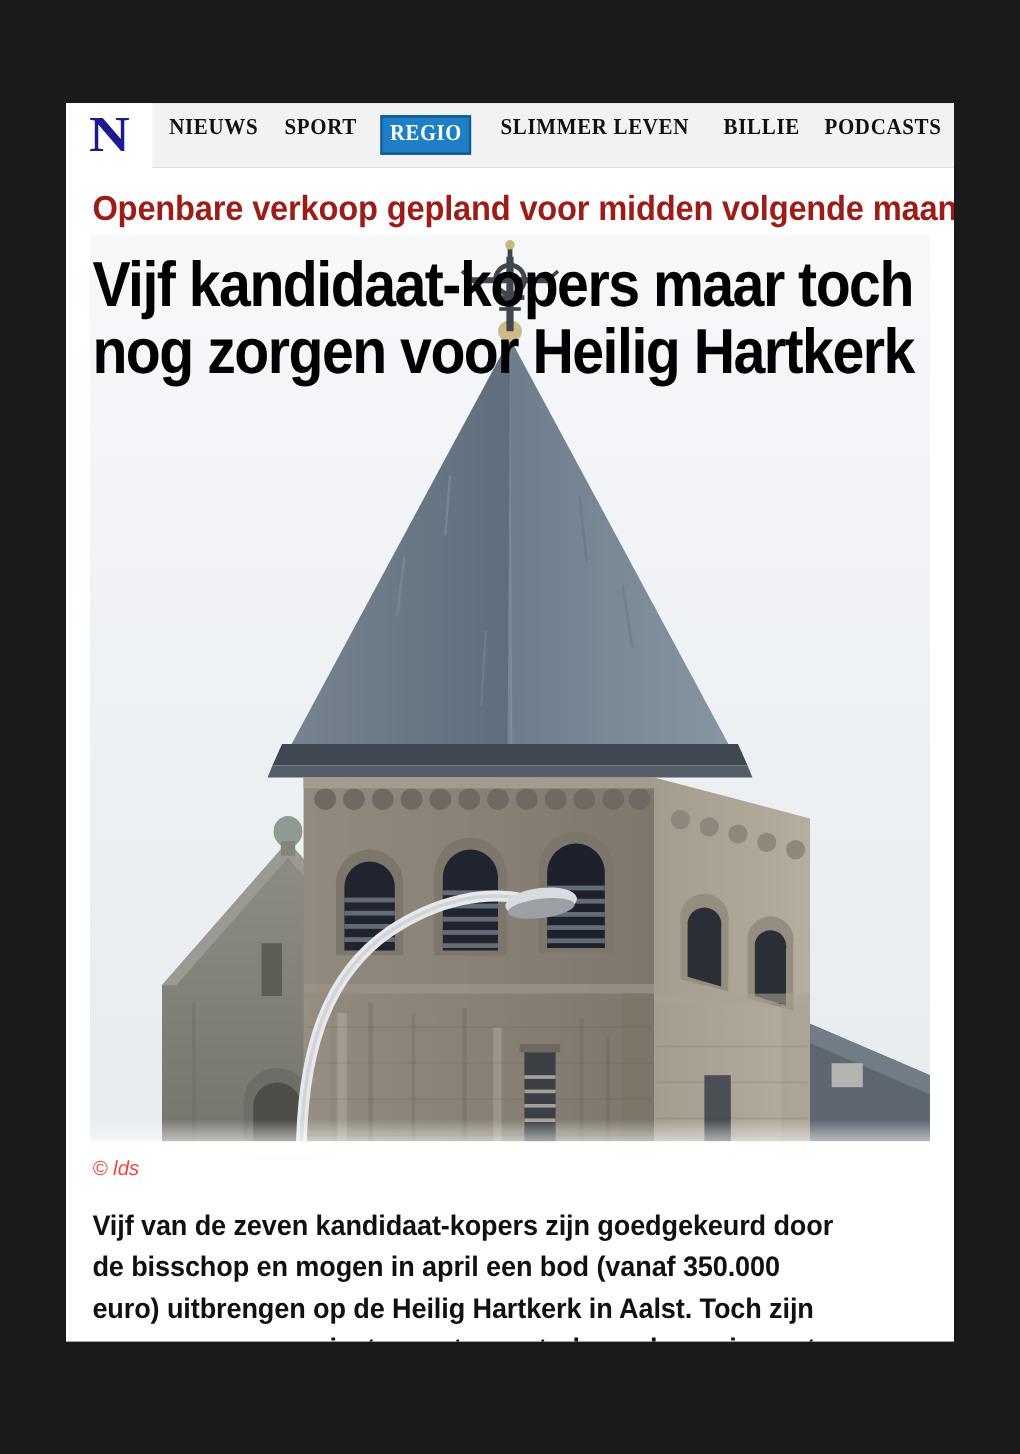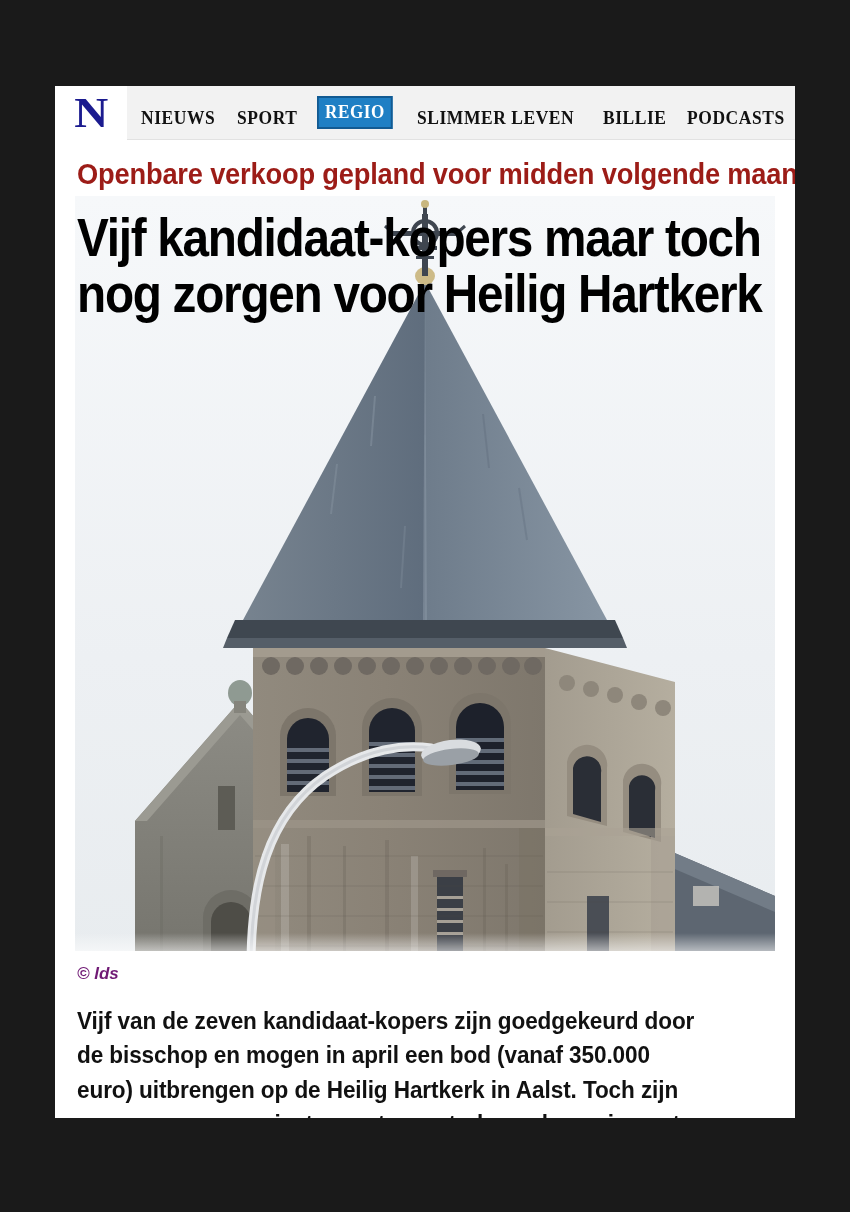--- a/index.html
+++ b/index.html
@@ -56,21 +56,21 @@
     font-weight: bold;
     font-size: 42px;
     line-height: 42px;
     color: #1b1b8f;
     letter-spacing: -1px;
     transform: scaleX(1.12);
   }
 
   .nav-items {
     display: flex;
-    align-items: flex-end;
+    align-items: flex-start;
     gap: 15px;
     padding-left: 14px;
     white-space: nowrap;
   }
 
   .nav-item {
     font-family: "Liberation Serif", serif;
     font-weight: bold;
     font-size: 19px;
     line-height: 22px;
@@ -142,23 +142,23 @@
 
   .photo svg { display: block; width: 100%; height: 100%; }
 
   
   .credit {
     position: absolute;
     left: 22px;
     top: 878px;
     font-family: "Liberation Sans", sans-serif;
     font-style: italic;
-    font-weight: bold;
+    font-weight: normal;
     font-size: 17px;
-    color: #701a75;
+    color: #ef4444;
     z-index: 4;
   }
 
   
   .body-copy {
     position: absolute;
     left: 22px;
     top: 918px;
     width: 650px;
     font-family: "Liberation Sans Narrow", "Liberation Sans", sans-serif;

